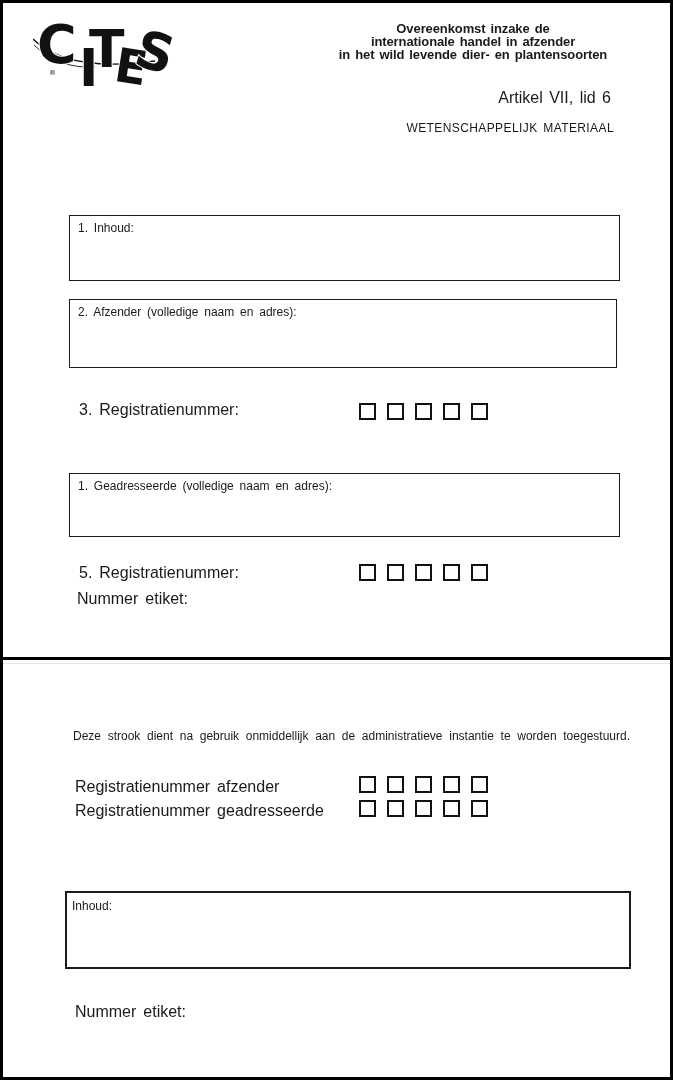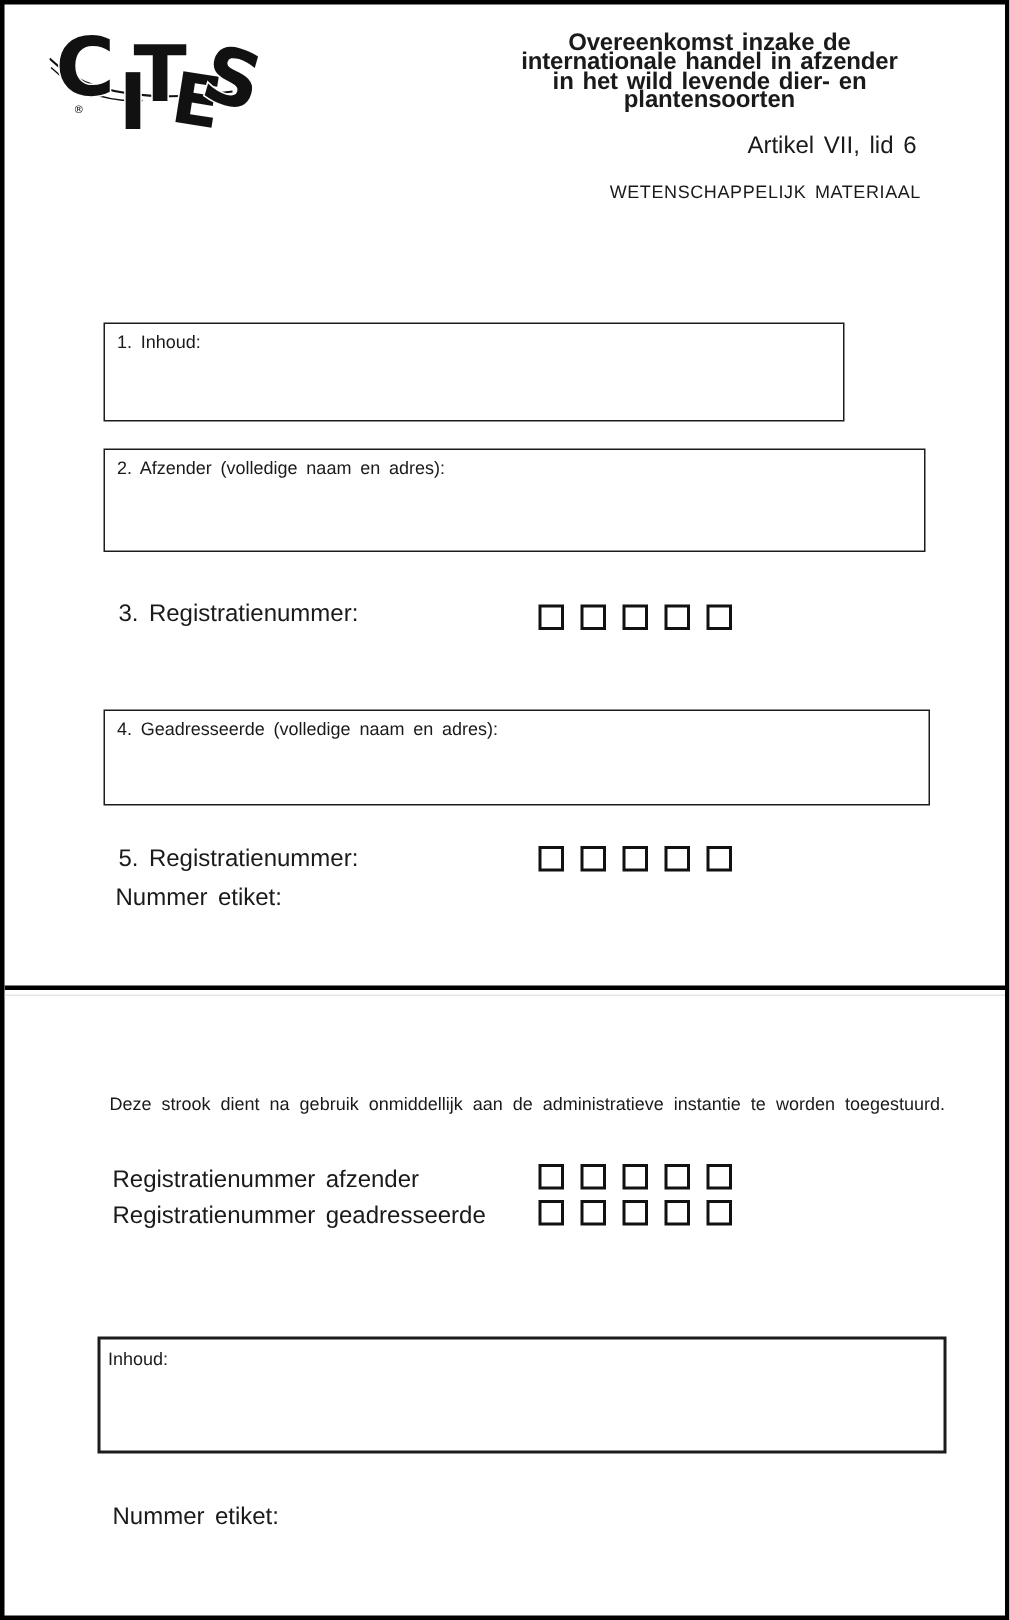--- a/index.html
+++ b/index.html
@@ -25,36 +25,36 @@
     stroke: #ffffff;
     stroke-width: 2px;
   }
   .logo .swoosh { fill: none; stroke: #111; stroke-width: 1.4; }
   .logo .swoosh2 { fill: none; stroke: #111; stroke-width: 0.9; }
   .logo .reg { font-size: 7px; stroke: none; font-weight: normal; }
 
   
   .header-title {
     position: absolute; left: 320px; top: 20px; width: 300px;
-    text-align: center; font-weight: bold; font-size: 16px; line-height: 12.8px;
+    text-align: center; font-weight: bold; font-size: 13px; line-height: 12.8px;
     word-spacing: 1.5px; letter-spacing: -0.1px;
   }
   .article-ref {
     position: absolute; top: 86px; right: 59px;
     font-size: 16px; word-spacing: 2px;
   }
   .doc-type {
     position: absolute; top: 118px; right: 56px;
     font-size: 12px; letter-spacing: 0.4px; word-spacing: 2px;
   }
 
   
   .field-box { position: absolute; border: 1.5px solid #1c1c1c; background: #fff; box-sizing: border-box; }
   .field-box .label { position: absolute; left: 8px; top: 5px; font-size: 12px; word-spacing: 2.5px; white-space: nowrap; }
-  .box1 { left: 66px; top: 212px; width: 494px; height: 66px; }
+  .box1 { left: 66px; top: 212px; width: 551px; height: 66px; }
   .box2 { left: 66px; top: 296px; width: 548px; height: 69px; }
   .box4 { left: 66px; top: 470px; width: 551px; height: 64px; }
   .box-inhoud2 { left: 62px; top: 888px; width: 566px; height: 78px; border-width: 2px; }
   .box-inhoud2 .label { left: 5px; top: 6px; word-spacing: 1px; }
 
   .inline-label { position: absolute; font-size: 16px; word-spacing: 2.5px; white-space: nowrap; }
   .lbl3     { left: 76px; top: 398px; }
   .lbl5     { left: 76px; top: 561px; }
   .etiket1  { left: 74px; top: 587px; }
   .senderlbl{ left: 72px; top: 775px; }
@@ -115,21 +115,21 @@
   <div class="inline-label lbl3">3. Registratienummer:</div>
   <div class="digit-row row3">
       <div class="digit-box"></div>
       <div class="digit-box"></div>
       <div class="digit-box"></div>
       <div class="digit-box"></div>
       <div class="digit-box"></div>
     </div>
 
   <div class="field-box box4">
-    <span class="label">4. Geadresseerde (volledige naam en adres):</span>
+    <span class="label">1. Geadresseerde (volledige naam en adres):</span>
   </div>
 
   <div class="inline-label lbl5">5. Registratienummer:</div>
   <div class="digit-row row5">
       <div class="digit-box"></div>
       <div class="digit-box"></div>
       <div class="digit-box"></div>
       <div class="digit-box"></div>
       <div class="digit-box"></div>
     </div>

